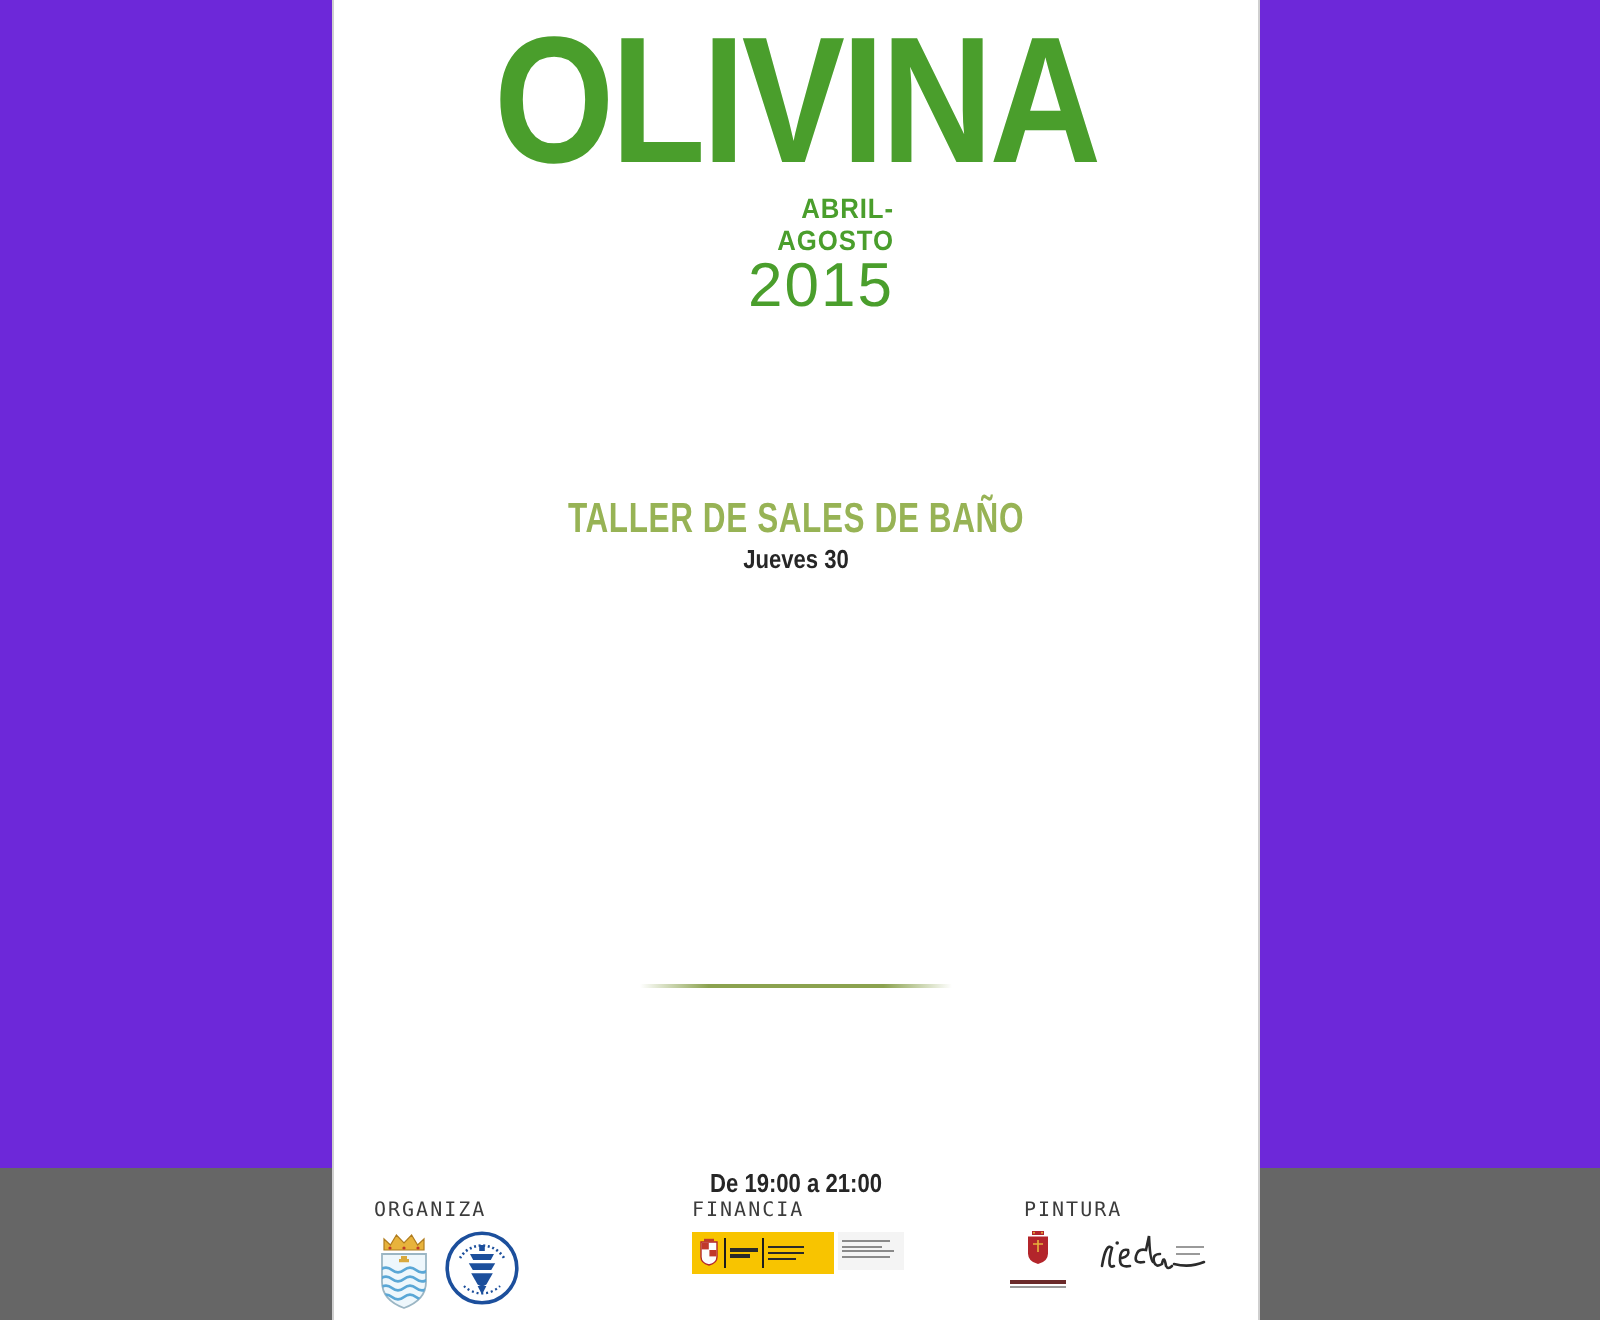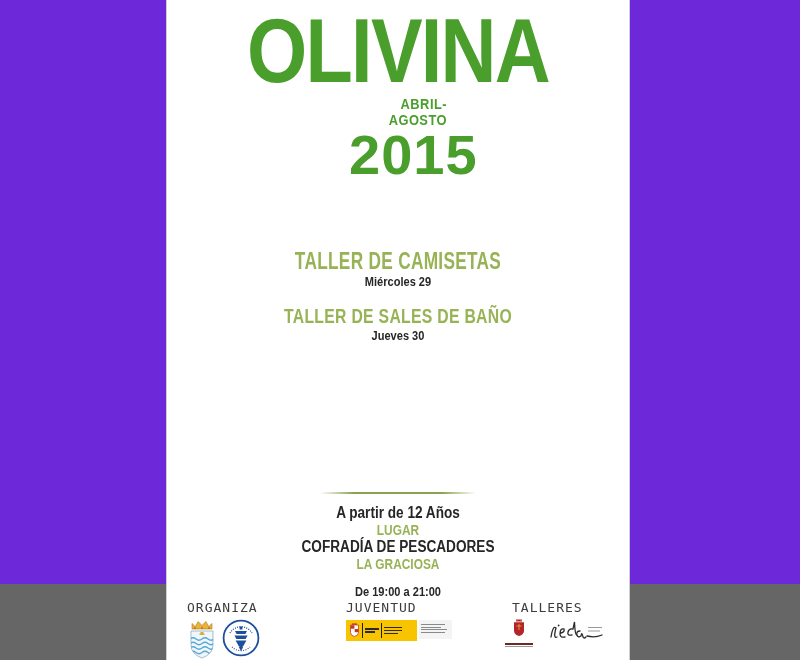--- a/index.html
+++ b/index.html
@@ -22,21 +22,21 @@
     letter-spacing:-2px; transform:scaleX(0.86);
   }
 
   
   .header-row {
     position:absolute; top:93px; left:0; right:0;
     display:flex; justify-content:center; align-items:stretch; gap:17px;
   }
   .date-block { width:98px; text-align:right; color:#4a9e2c; padding-top:3px; }
   .date-period { font-size:14px; font-weight:700; letter-spacing:0.5px; line-height:1.15; transform:scaleX(0.92); transform-origin:right; }
-  .date-year  { font-size:56px; font-weight:700; line-height:0.95; letter-spacing:1px; }
+  .date-year  { font-size:31px; font-weight:400; line-height:0.95; letter-spacing:1px; }
   .program-box {
     width:240px; background:#a5c05e; color:#233c0e;
     padding:3px 7px 4px 7px;
   }
   .program-line {
     font-size:15px; font-weight:700; line-height:19px; letter-spacing:0.2px;
     transform:scaleX(0.84); transform-origin:left; white-space:nowrap;
   }
 
   
@@ -85,21 +85,21 @@
   .detail-place  { font-size:16px; font-weight:700; line-height:18px; }
   .detail-island { font-size:14px; font-weight:700; color:#97b355; line-height:16px; }
   .time {
     position:absolute; top:584px; left:0; right:0; text-align:center;
     font-size:13px; font-weight:700; color:#262626; transform:scaleX(0.85);
   }
 
   
   .footer { position:absolute; left:0; right:0; top:598px; height:62px; }
   .footer-label {
-    font-family:"DejaVu Sans Mono", monospace; font-size:13px;
+    font-family:"DejaVu Sans Mono", monospace; font-size:10px;
     letter-spacing:1px; color:#3c3c3c; white-space:nowrap;
   }
   .org-group { position:absolute; left:20px; top:2px; }
   .org-logos { display:flex; align-items:flex-start; gap:5px; margin-top:4px; }
   .fin-group { position:absolute; left:179px; top:2px; }
   .fin-logos { display:flex; align-items:flex-start; gap:2px; margin-top:5px; }
   .gob-box {
     width:71px; height:21px; background:#f8c400;
     display:flex; align-items:center; padding:2px 3px; gap:2px;
   }
@@ -128,38 +128,28 @@
 
     <div class="header-row">
       <div class="date-block">
         <div class="date-period">ABRIL-AGOSTO</div>
         <div class="date-year">2015</div>
       </div>
     </div>
 
 
     <div class="events">
-      <div class="event" data-size="lg">
-        <div class="event-title">TALLER DE CAMISETAS</div>
-        <div class="event-date">Miércoles 29</div>
-      </div>
       <div class="event" data-size="md">
         <div class="event-title">TALLER DE SALES DE BAÑO</div>
         <div class="event-date">Jueves 30</div>
       </div>
     </div>
 
     <div class="divider"></div>
 
-    <div class="details">
-      <div class="detail-age">A partir de 12 Años</div>
-      <div class="detail-lugar">LUGAR</div>
-      <div class="detail-place">COFRADÍA DE PESCADORES</div>
-      <div class="detail-island">LA GRACIOSA</div>
-    </div>
 
     <div class="time">De 19:00 a 21:00</div>
 
     <div class="footer">
 
       <div class="org-group">
         <div class="footer-label">ORGANIZA</div>
         <div class="org-logos">
           <svg width="30" height="40" viewBox="0 0 30 40">
             <defs>
@@ -189,21 +179,21 @@
               <path d="M13 12 h12 l-1.6 3 h-8.8 z"></path>
               <path d="M12.4 16.6 h13.2 l-2 3.4 h-9.2 z"></path>
               <path d="M13.6 21.6 h10.8 l-3.2 5.6 q-2.2 1.8 -4.4 0 z"></path>
               <path d="M16.8 28 l2.2 4.2 l2.2 -4.2 z"></path>
             </g>
           </svg>
         </div>
       </div>
 
       <div class="fin-group">
-        <div class="footer-label">JUVENTUD</div>
+        <div class="footer-label">FINANCIA</div>
         <div class="fin-logos">
           <div class="gob-box">
             <svg width="11" height="15" viewBox="0 0 11 15">
               <path d="M1.5 2 h8 v7.5 q0 3 -4 4 q-4 -1 -4 -4 z" fill="#fdfdfd" stroke="#b3252b" stroke-width="0.7"></path>
               <rect x="1.8" y="2.3" width="3.6" height="3.4" fill="#c0392b"></rect>
               <rect x="5.7" y="6" width="3.5" height="3.2" fill="#c0392b"></rect>
               <rect x="3" y="0.4" width="5" height="1.4" fill="#c0392b"></rect>
             </svg>
             <div class="gob-sep"></div>
             <div class="gob-lines">
@@ -220,21 +210,21 @@
           <div class="fin-extra">
             <i class="w24"></i>
               <i class="w20"></i>
               <i class="w26"></i>
               <i class="w24"></i>
           </div>
         </div>
       </div>
 
       <div class="col-group">
-        <div class="footer-label col-label">TALLERES</div>
+        <div class="footer-label col-label">PINTURA</div>
         <div class="col-logos">
           <div class="cab">
             <svg width="14" height="18" viewBox="0 0 14 18">
               <rect x="4" y="0.5" width="6" height="2" fill="#b3252b"></rect>
               <circle cx="5" cy="1.4" r="0.5" fill="#e8b33c"></circle>
               <circle cx="9" cy="1.4" r="0.5" fill="#e8b33c"></circle>
               <path d="M2 3.2 h10 v8.5 q0 4 -5 5.3 q-5 -1.3 -5 -5.3 z" fill="#b3252b"></path>
               <path d="M4.5 7 h5 M7 5 v6" stroke="#e8b33c" stroke-width="0.8" fill="none"></path>
             </svg>
             <div class="cab-line-a"></div>

